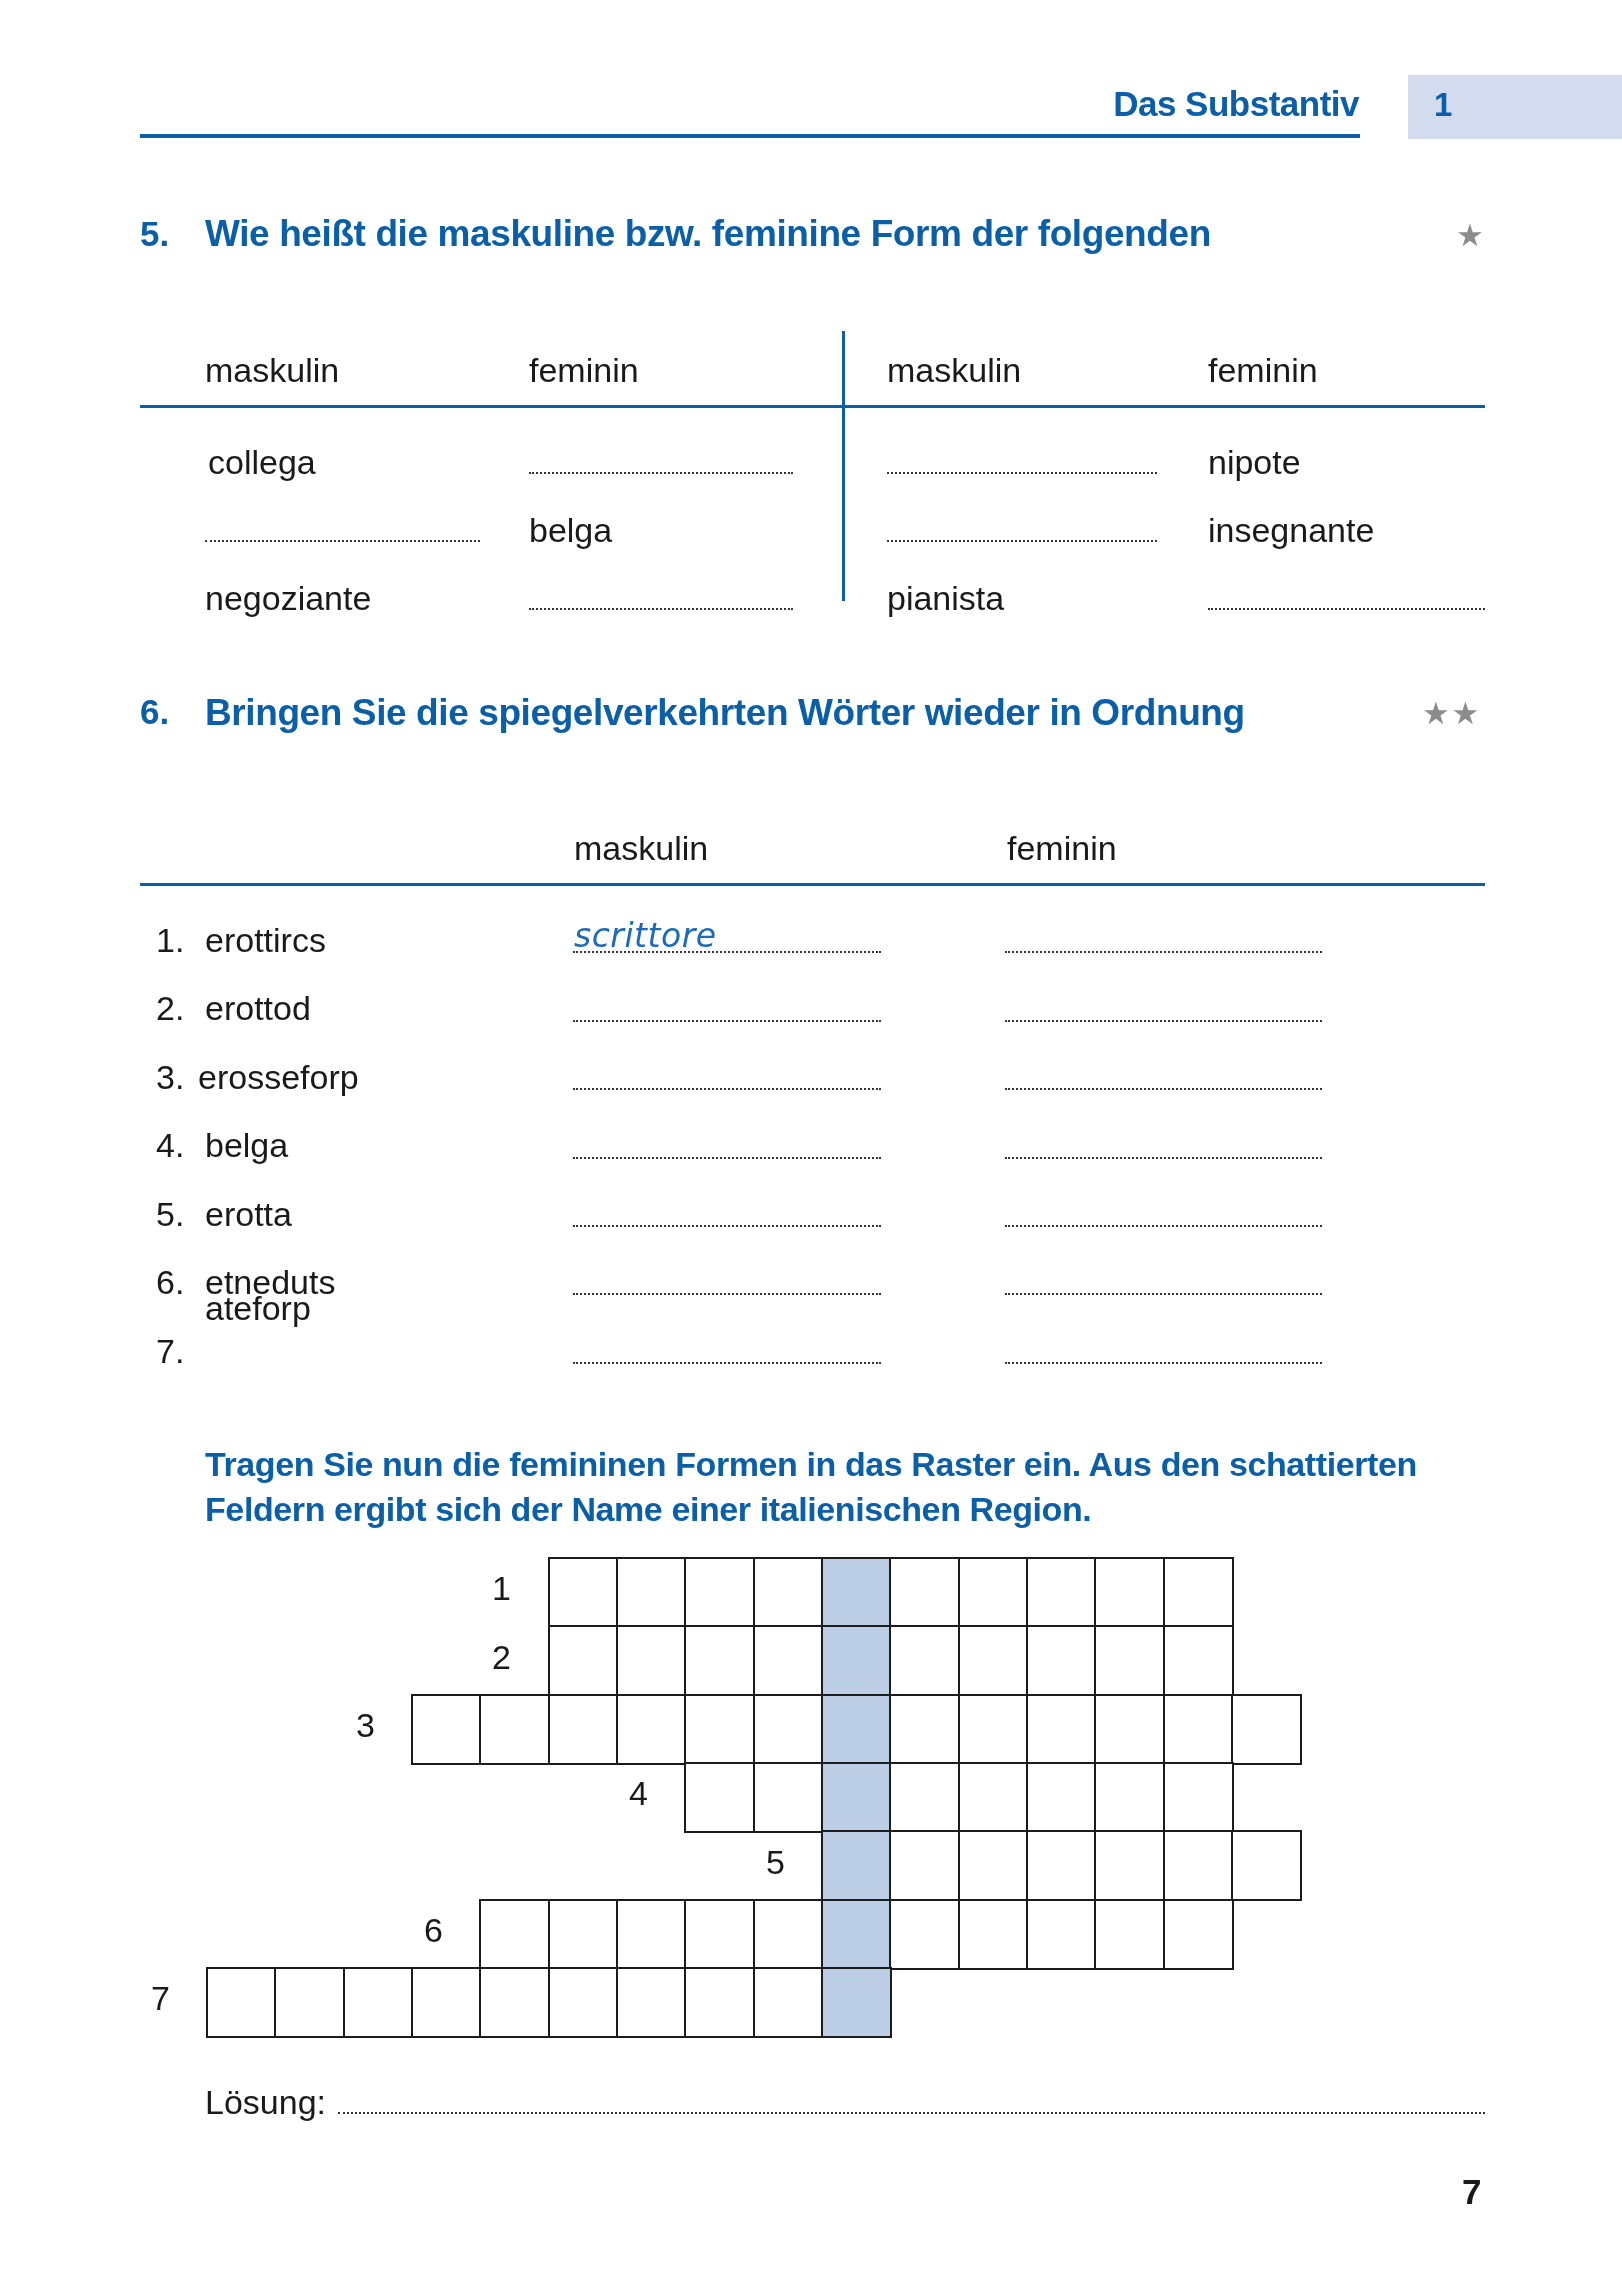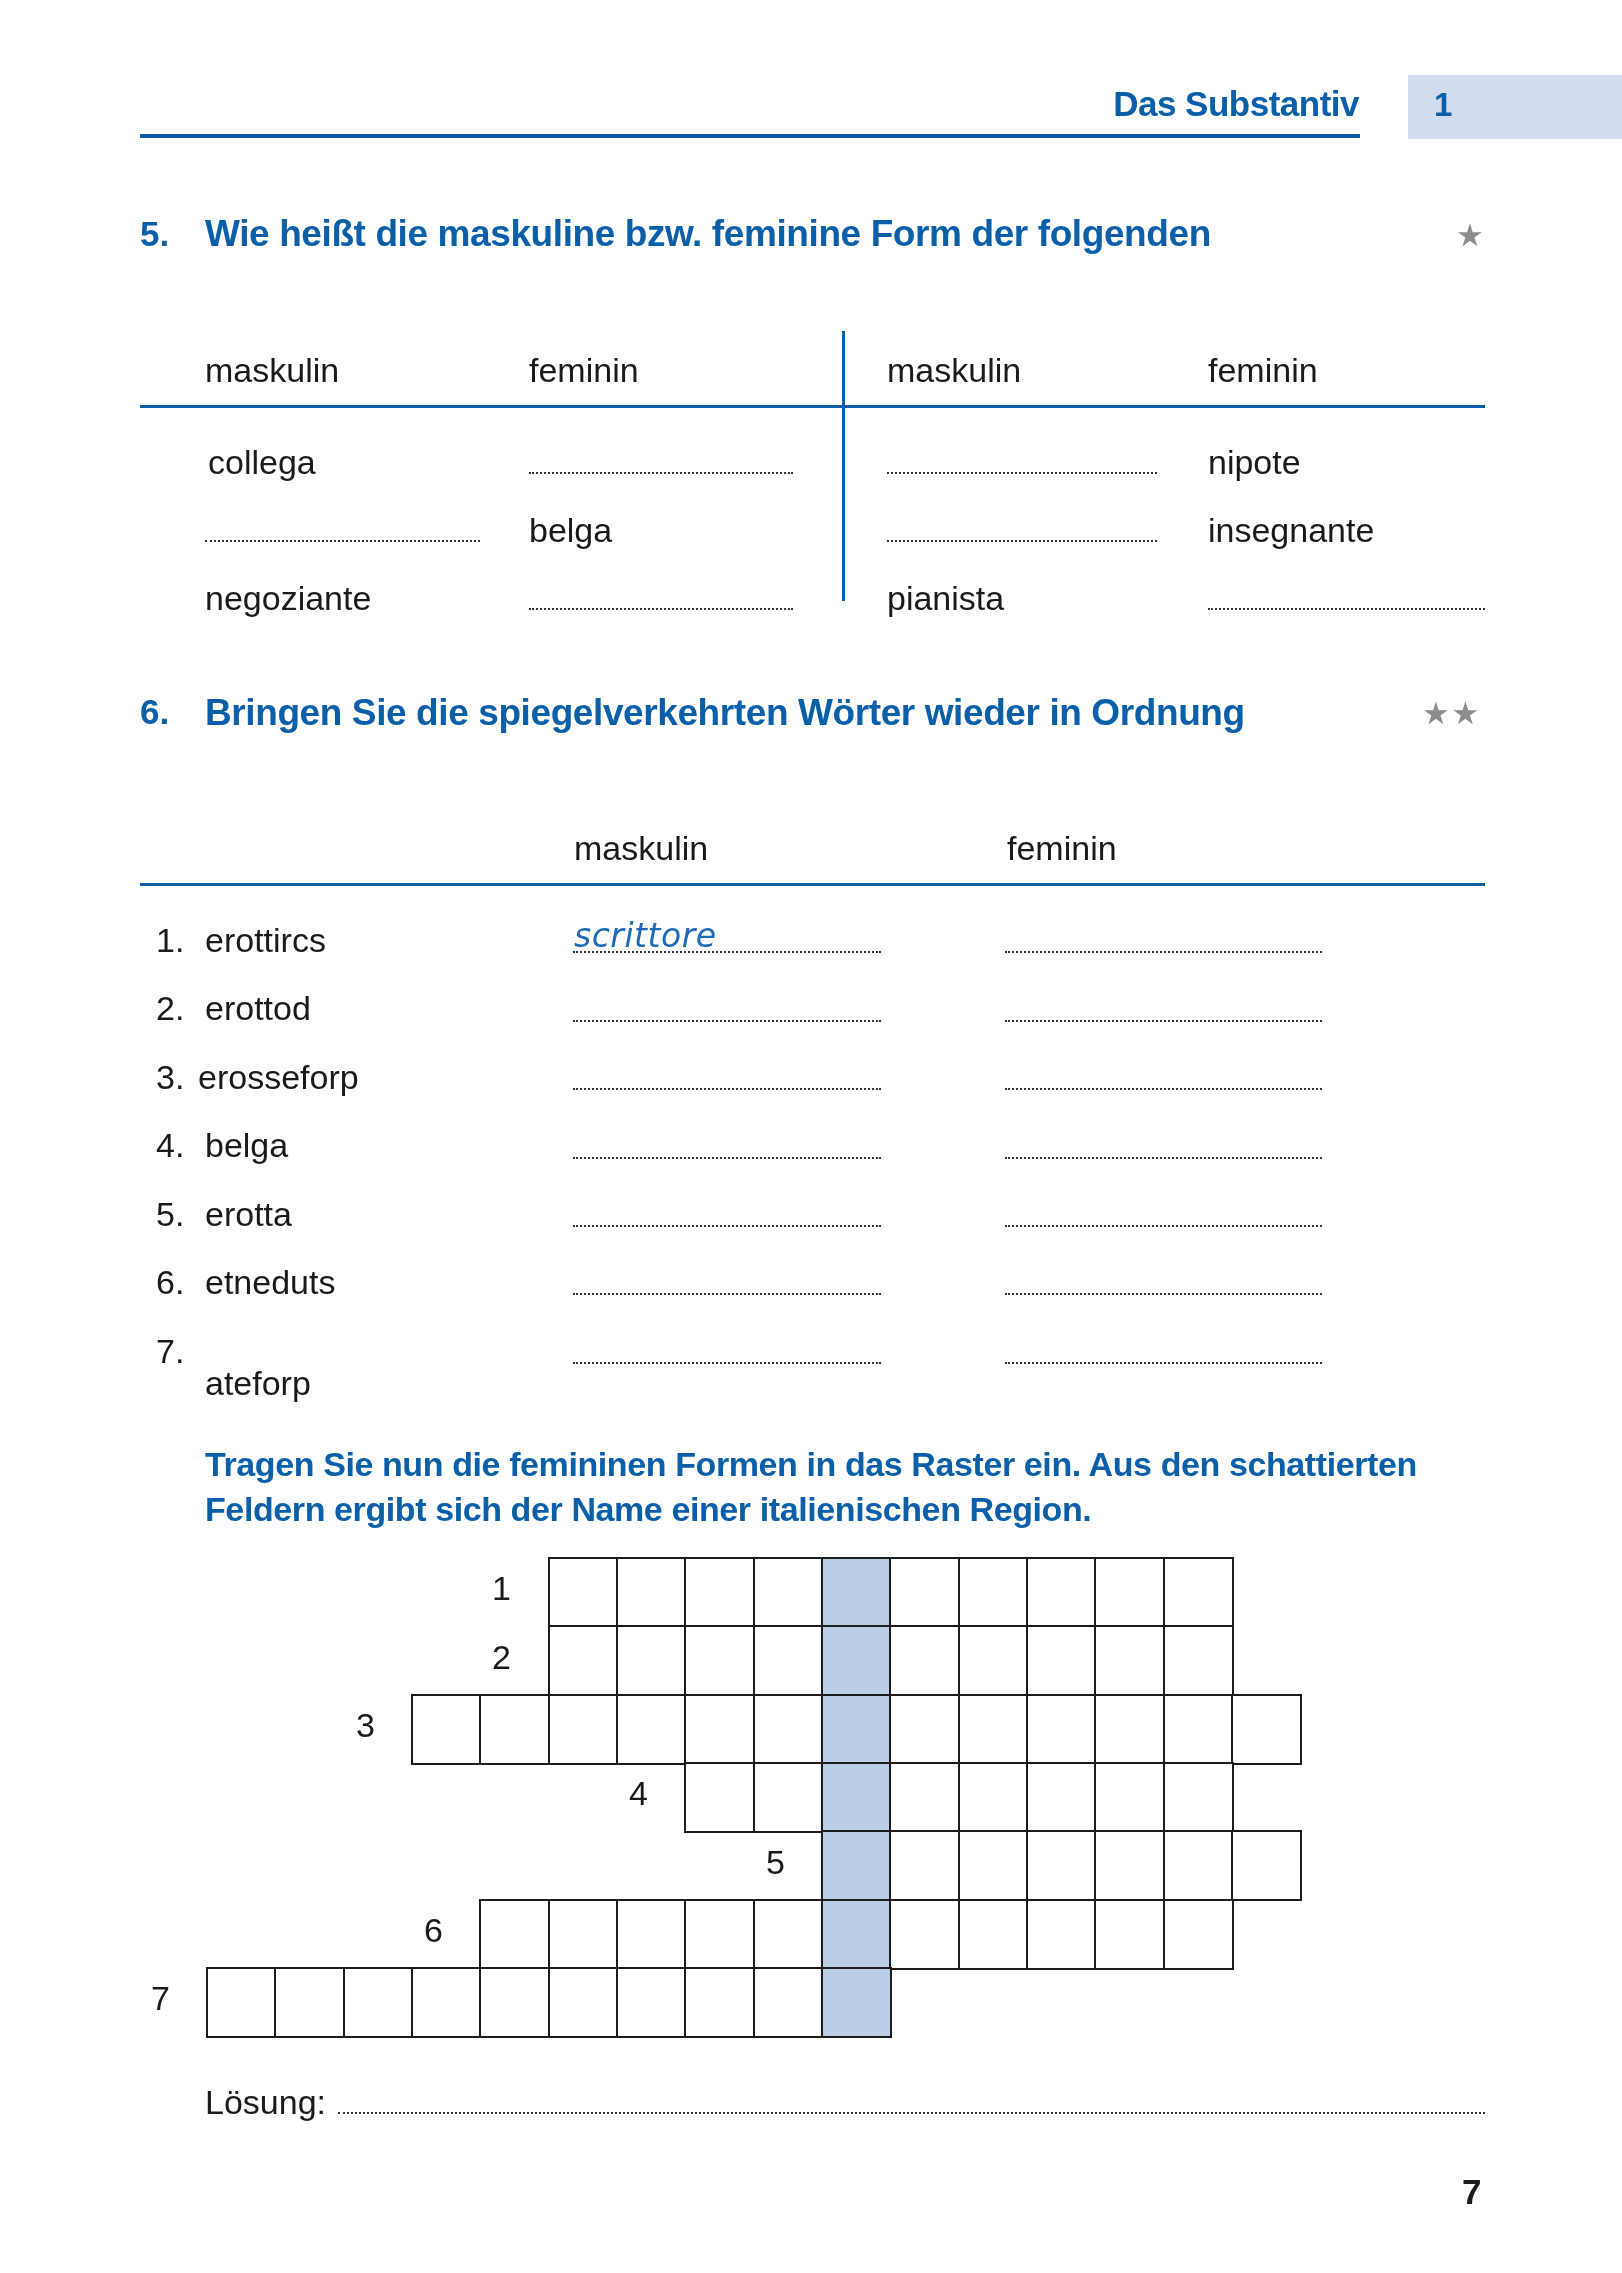--- a/index.html
+++ b/index.html
@@ -92,21 +92,21 @@
     <div class="abs dots" style="left: 1005px; top: 1157px; width: 317px;"></div>
     <div class="abs cell-text" style="left: 156px; top: 1195px;">5.</div>
     <div class="abs cell-text" style="left: 205px; top: 1195px;">erotta</div>
     <div class="abs dots" style="left: 573px; top: 1225px; width: 308px;"></div>
     <div class="abs dots" style="left: 1005px; top: 1225px; width: 317px;"></div>
     <div class="abs cell-text" style="left: 156px; top: 1263px;">6.</div>
     <div class="abs cell-text" style="left: 205px; top: 1263px;">etneduts</div>
     <div class="abs dots" style="left: 573px; top: 1293px; width: 308px;"></div>
     <div class="abs dots" style="left: 1005px; top: 1293px; width: 317px;"></div>
     <div class="abs cell-text" style="left: 156px; top: 1332px;">7.</div>
-    <div class="abs cell-text" style="left: 205px; top: 1364px;">ateforp</div>
+    <div class="abs cell-text" style="left: 205px; top: 1289px;">ateforp</div>
     <div class="abs dots" style="left: 573px; top: 1362px; width: 308px;"></div>
     <div class="abs dots" style="left: 1005px; top: 1362px; width: 317px;"></div>
   </div>
 
 <div class="abs q-text blue" style="left:205px; top:1442px; font-size:34px;">
   <div>Tragen Sie nun die femininen Formen in das Raster ein. Aus den schattierten</div>
   <div>Feldern ergibt sich der Name einer italienischen Region.</div>
 </div>
 
 <div id="crossword" class="abs" style="left:0; top:0;">

